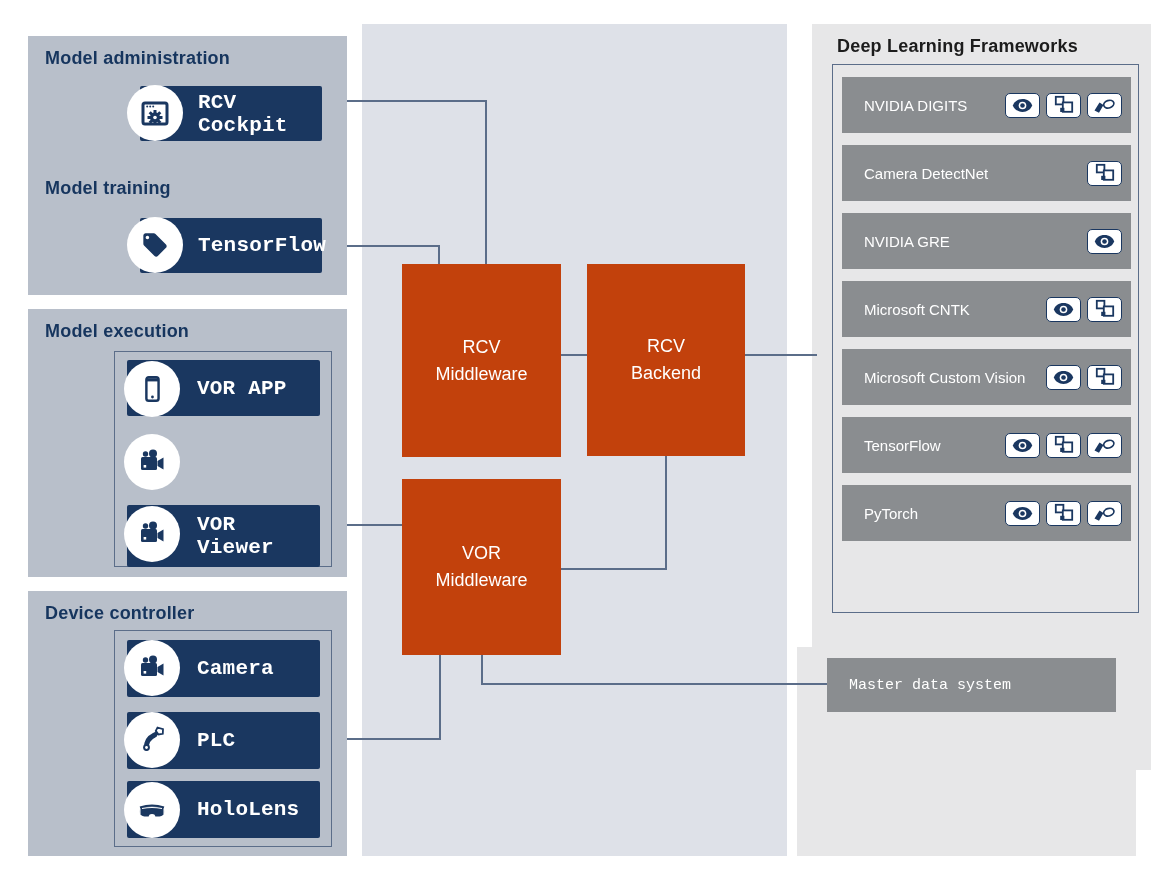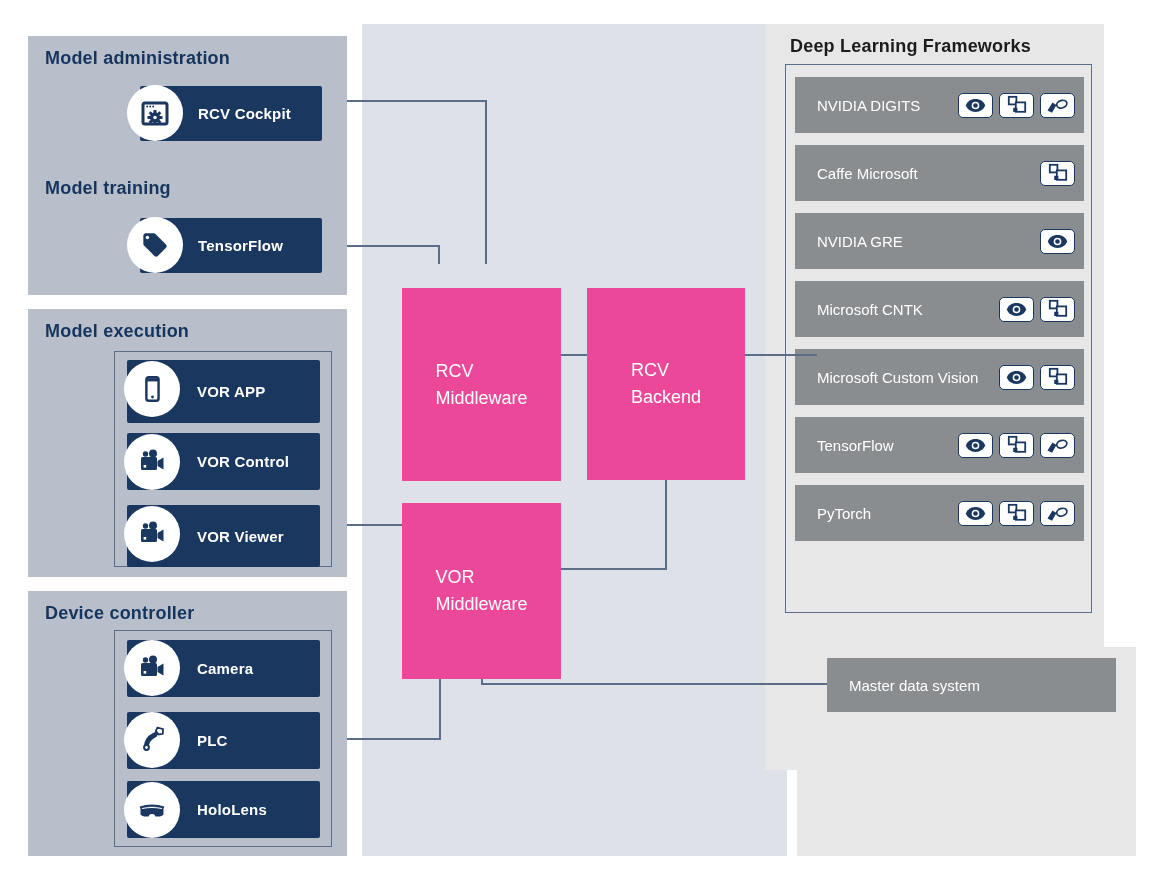--- a/index.html
+++ b/index.html
@@ -12,36 +12,36 @@
   
   .section { position: absolute; background: #b8bfca; }
   .sec-title {
     position: absolute; left: 17px; top: 12px;
     font-size: 18px; font-weight: bold; color: #16355e; letter-spacing: .2px;
   }
   .inner-box { position: absolute; border: 1.5px solid #5b6d89; }
   .pill {
     position: absolute; background: #1a3760; border-radius: 2px;
     display: flex; align-items: center;
-    color: #ffffff; font-size: 15px; font-weight: bold; letter-spacing: .2px;
+    color: #ffffff; font-size: 21px; font-weight: bold; letter-spacing: .2px; font-family: Liberation Mono, monospace;
   }
   .pill.pad-a { padding-left: 58px; }
   .pill.pad-b { padding-left: 70px; }
   .pill-circle {
     position: absolute; width: 56px; height: 56px; border-radius: 50%;
     background: #ffffff; display: flex; align-items: center; justify-content: center;
   }
   .pill-circle svg { display: block; }
 
   
   .mid-panel { position: absolute; background: #dee1e8; }
   .mid-box {
-    position: absolute; background: #ec4899;
-    display: flex; align-items: center; justify-content: center; text-align: left;
-    color: #ffffff; font-size: 18px; line-height: 27px; white-space: pre-line; margin-top: 24px;
+    position: absolute; background: #c2410c;
+    display: flex; align-items: center; justify-content: center; text-align: center;
+    color: #ffffff; font-size: 18px; line-height: 27px; white-space: pre-line;
   }
   .connector { position: absolute; background: #5b6d89; }
 
   
   .right-panel { position: absolute; background: #e7e7e8; }
   .dlf-title {
     position: absolute; left: 25px; top: 12px;
     font-size: 18px; font-weight: bold; color: #1c1c1c; letter-spacing: .2px;
   }
   .fw-container {
@@ -57,31 +57,31 @@
   .fw-name { padding-left: 22px; white-space: nowrap; }
   .badges { margin-left: auto; margin-right: 9px; display: flex; gap: 6px; }
   .badge {
     width: 35px; height: 25px; background: #ffffff; border: 1.5px solid #1a3760;
     border-radius: 5px; display: flex; align-items: center; justify-content: center;
   }
   .badge svg { display: block; }
   .master-row {
     position: absolute; left: 30px; top: 11px; width: 289px; height: 54px;
     background: #8a8d90; display: flex; align-items: center;
-    color: #ffffff; font-size: 15px;
+    color: #ffffff; font-size: 15px; font-family: Liberation Mono, monospace;
   }
 </style>
 </head>
 <body>
 
 <div class="canvas">
 
   <div class="mid-panel" style="left:362px;top:24px;width:425px;height:832px"></div>
 
-  <div class="right-panel" style="left:765px;top:24px;width:339px;height:746px">
+  <div class="right-panel" style="left:812px;top:24px;width:339px;height:746px">
     <div class="dlf-title">Deep Learning Frameworks</div>
     <div class="fw-container">
       <div class="fw-row">
         <span class="fw-name">NVIDIA DIGITS</span>
         <span class="badges">
             <span class="badge">
               <svg width="21" height="15" viewBox="0 0 22 15">
                 <path fill="#1a3760" d="M11 .8 C6 .8 2.2 3.6 .9 7.5 C2.2 11.4 6 14.2 11 14.2 C16 14.2 19.8 11.4 21.1 7.5 C19.8 3.6 16 .8 11 .8 Z"></path>
                 <circle cx="11" cy="7.5" r="4" fill="#fff"></circle>
                 <circle cx="11" cy="7.5" r="2.4" fill="#1a3760"></circle>
@@ -96,21 +96,21 @@
             </span>
             <span class="badge">
               <svg width="23" height="17" viewBox="0 0 23 17">
                 <path d="M1.5 13.5 L6.5 5.5 L10.5 8 L6 15.8 Z" fill="#1a3760"></path>
                 <ellipse cx="15.8" cy="7.2" rx="5.2" ry="3.7" transform="rotate(-18 15.8 7.2)" fill="#fff" stroke="#1a3760" stroke-width="1.7"></ellipse>
               </svg>
             </span>
           </span>
       </div>
       <div class="fw-row">
-        <span class="fw-name">Caffe Microsoft</span>
+        <span class="fw-name">Camera DetectNet</span>
         <span class="badges">
             <span class="badge">
               <svg width="20" height="20" viewBox="0 0 20 20">
                 <rect x="1.8" y="1.8" width="7.6" height="7.6" fill="#fff" stroke="#1a3760" stroke-width="1.8"></rect>
                 <rect x="8.8" y="7.4" width="9.4" height="9.4" fill="#fff" stroke="#1a3760" stroke-width="1.8"></rect>
                 <rect x="6.2" y="12.8" width="4.2" height="4.2" fill="#1a3760"></rect>
               </svg>
             </span>
           </span>
       </div>
@@ -281,33 +281,30 @@
     <div class="pill-circle" style="left:99px;top:51px">
         <svg width="28" height="28" viewBox="0 0 24 24">
           <path fill="#1a3760" d="M21.41 11.58l-9-9C12.05 2.22 11.55 2 11 2H4c-1.1 0-2 .9-2 2v7c0 .55.22 1.05.59 1.42l9 9c.36.36.86.58 1.41.58.55 0 1.05-.22 1.41-.59l7-7c.37-.36.59-.86.59-1.41 0-.55-.23-1.06-.59-1.42zM5.5 7C4.67 7 4 6.33 4 5.5S4.67 4 5.5 4 7 4.67 7 5.5 6.33 7 5.5 7z"></path>
         </svg>
       </div>
   </div>
 
   <div class="section" style="left:28px;top:309px;width:319px;height:268px">
     <div class="sec-title">Model execution</div>
     <div class="inner-box" style="left:86px;top:42px;width:218px;height:216px"></div>
-    <div class="pill pad-b" style="left:99px;top:51px;width:193px;height:63px">
+    <div class="pill pad-b" style="left:99px;top:51px;width:193px;height:56px">
       <span>VOR APP</span>
     </div>
     <div class="pill-circle" style="left:96px;top:52px">
         <svg width="30" height="30" viewBox="0 0 32 32">
           <rect x="10" y="3.5" width="13" height="25" rx="2.5" fill="none" stroke="#1a3760" stroke-width="2.6"></rect>
           <rect x="10" y="4.5" width="13" height="3.4" fill="#1a3760"></rect>
           <circle cx="16.5" cy="24.5" r="1.5" fill="#1a3760"></circle>
         </svg>
       </div>
-    <div class="pill pad-b" style="left:99px;top:124px;width:193px;height:57px">
-      <span>VOR Control</span>
-    </div>
     <div class="pill-circle" style="left:96px;top:125px">
         <svg width="32" height="32" viewBox="0 0 32 32">
           <circle cx="9.5" cy="8" r="2.7" fill="#1a3760"></circle>
           <circle cx="17" cy="7.5" r="4" fill="#1a3760"></circle>
           <rect x="5" y="11" width="16" height="13" rx="1.5" fill="#1a3760"></rect>
           <path d="M21.5 15 L27.5 11.5 L27.5 23.5 L21.5 20 Z" fill="#1a3760"></path>
           <rect x="7.6" y="19" width="2.6" height="2.6" fill="#fff"></rect>
         </svg>
       </div>
     <div class="pill pad-b" style="left:99px;top:196px;width:193px;height:62px">

